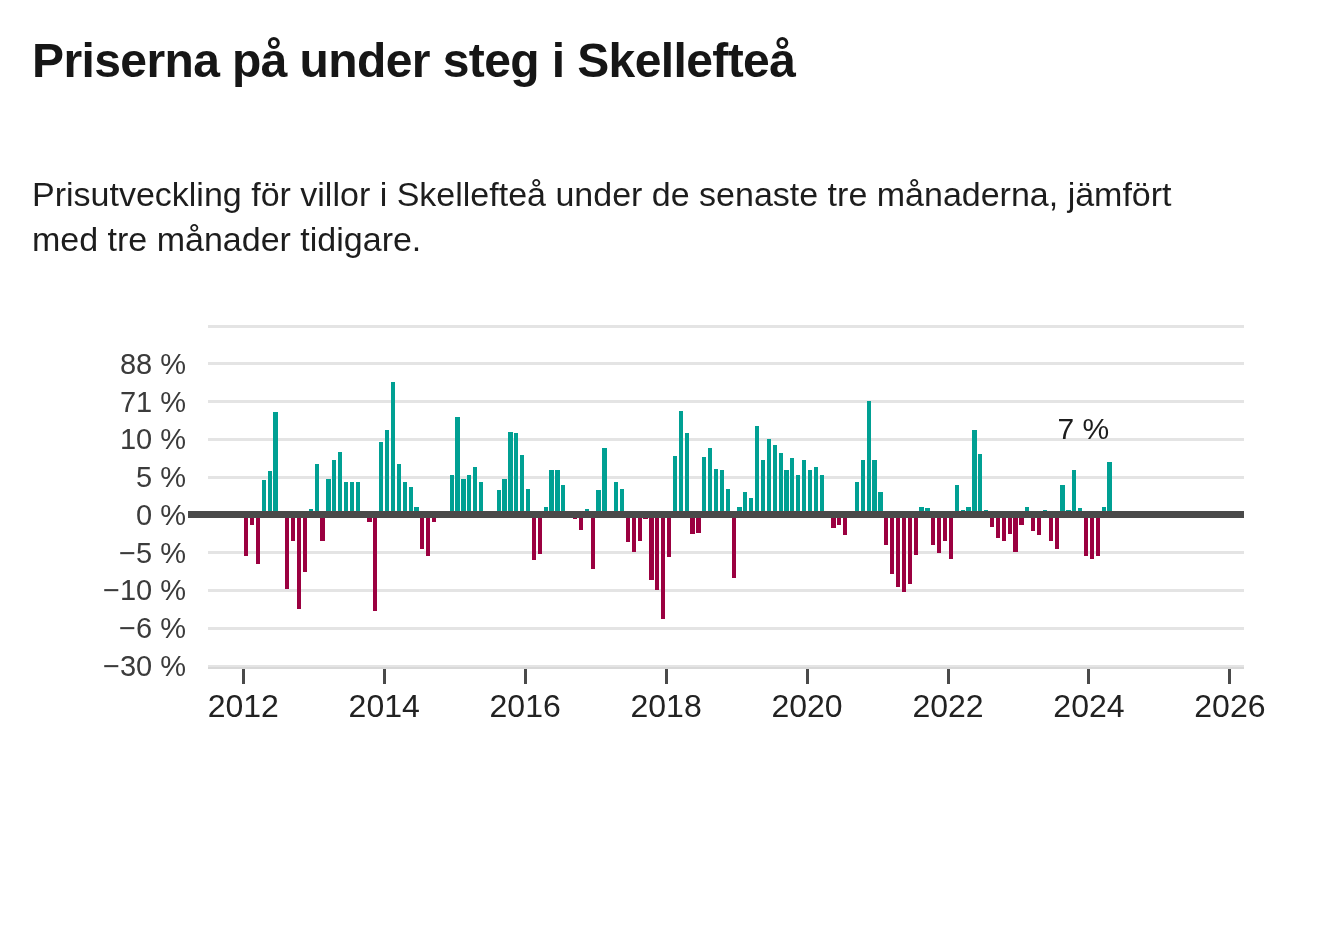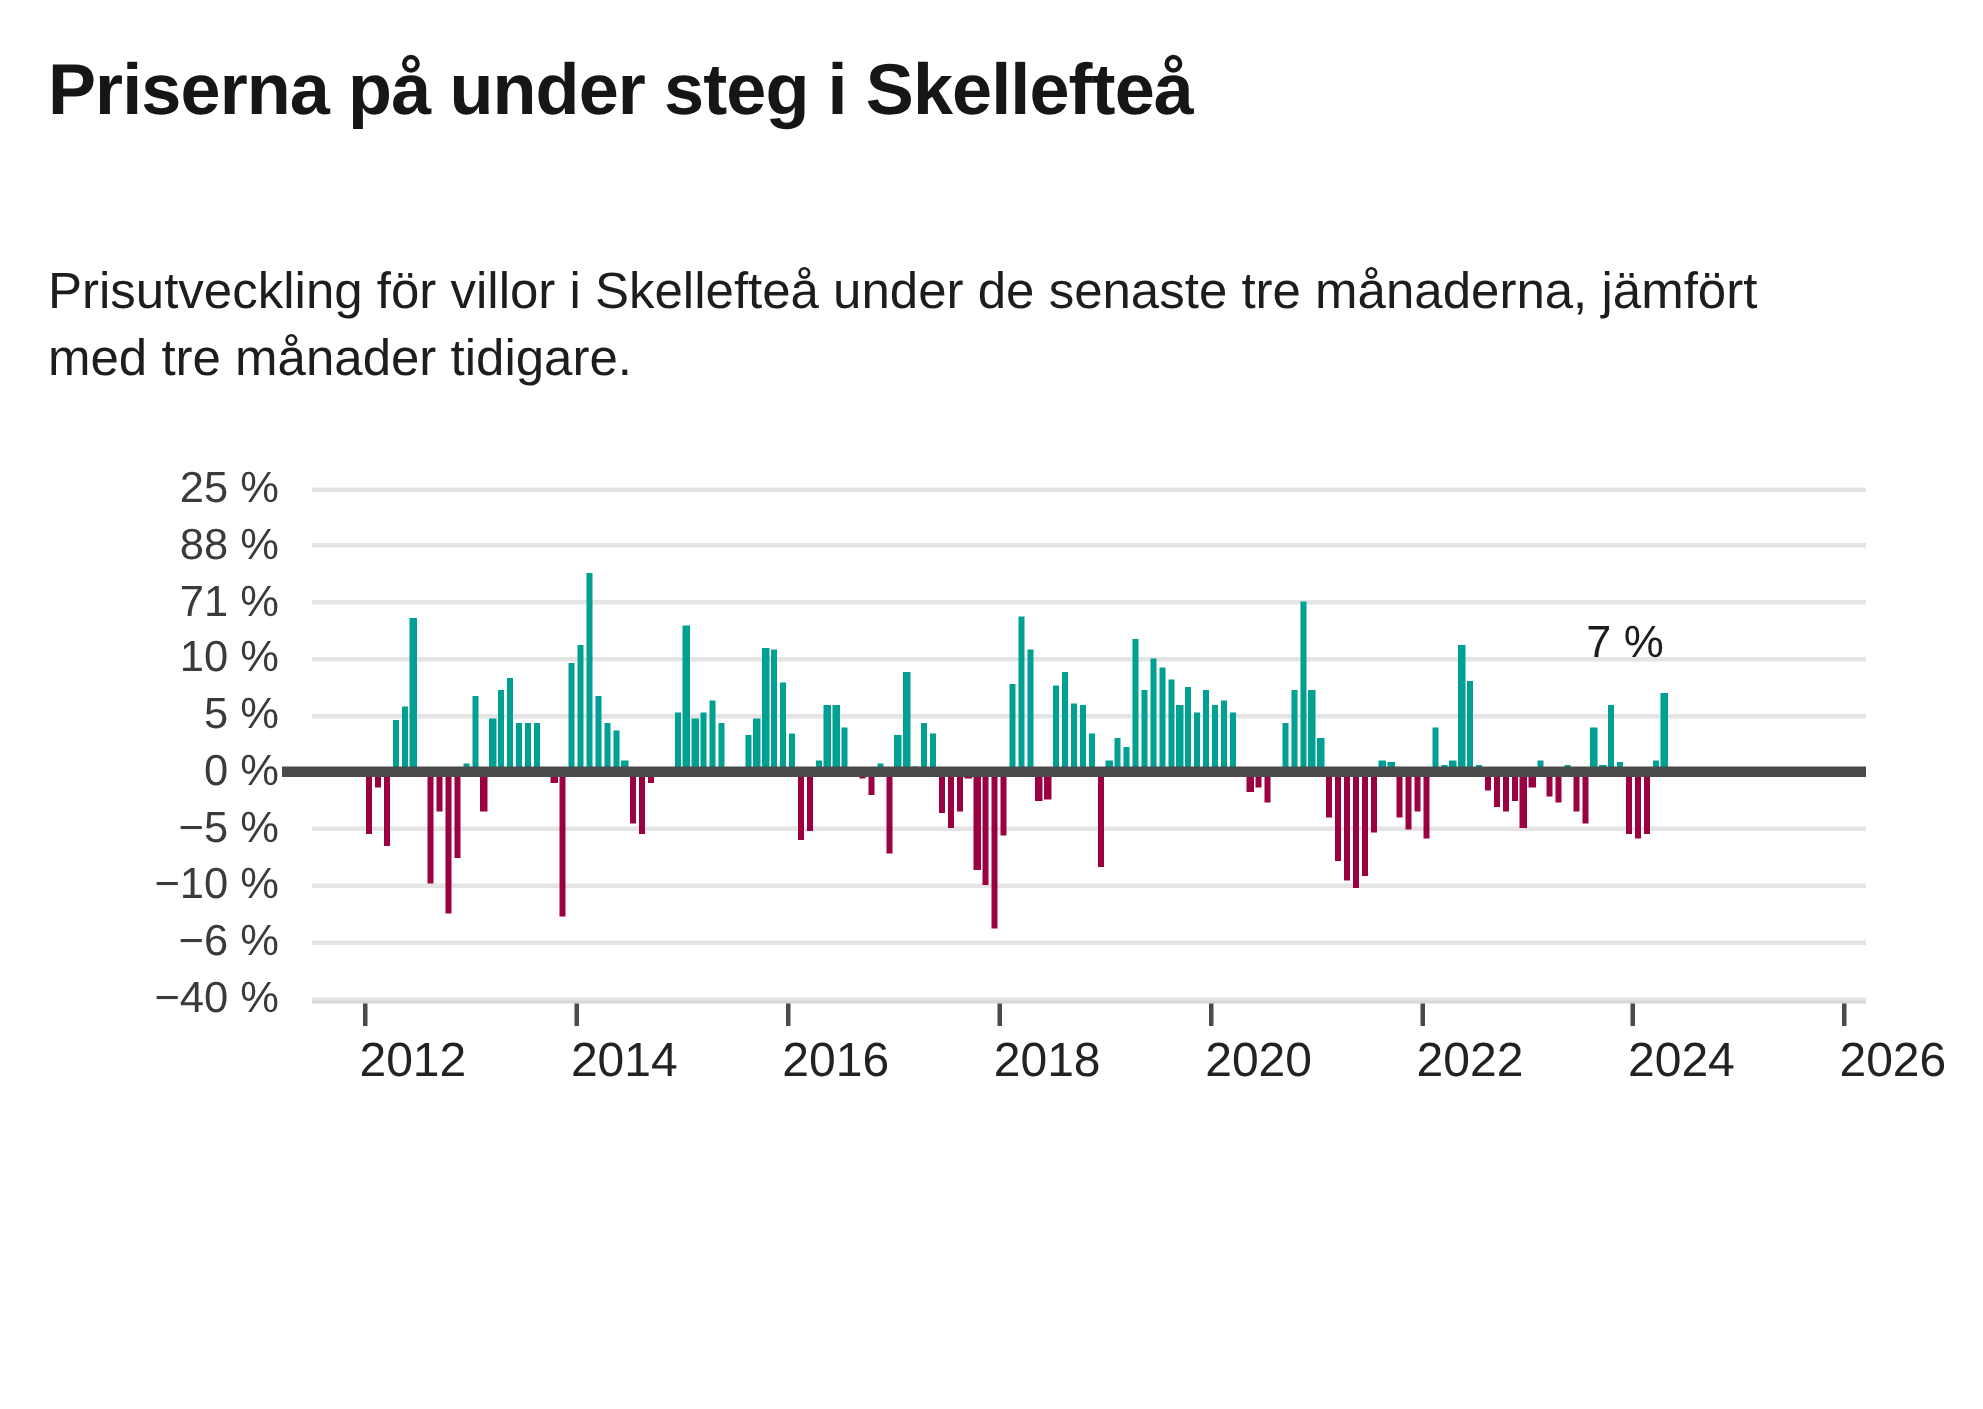--- a/index.html
+++ b/index.html
@@ -133,21 +133,20 @@
     width: 3px;
     height: 15px;
     background: #4a4a4a;
   }
   .xlabels {
     position: absolute;
     left: 208px;
     top: 362px;
     width: 1036px;
     height: 50px;
-    margin-left: 32px;
   }
   .xlabel {
     position: absolute;
     top: 0;
     font-size: 32px;
     color: #222222;
     transform: translateX(-50%);
     white-space: pre;
   }
 
@@ -179,30 +178,29 @@
 </head>
 <body>
 
 <div id="page">
 
   <div class="headline">Priserna på under steg i Skellefteå</div>
   <div class="subhead">Prisutveckling för villor i Skellefteå under de senaste tre månaderna, jämfört med tre månader tidigare.</div>
 
   <div id="chart">
     <div class="ylabels">
-        <div class="ylabel" style="top: 0px;">25 %</div>
         <div class="ylabel" style="top: 37.7778px;">88 %</div>
         <div class="ylabel" style="top: 75.5556px;">71 %</div>
         <div class="ylabel" style="top: 113.333px;">10 %</div>
         <div class="ylabel" style="top: 151.111px;">5 %</div>
         <div class="ylabel" style="top: 188.889px;">0 %</div>
         <div class="ylabel" style="top: 226.667px;">−5 %</div>
         <div class="ylabel" style="top: 264.444px;">−10 %</div>
         <div class="ylabel" style="top: 302.222px;">−6 %</div>
-        <div class="ylabel" style="top: 340px;">−40 %</div>
+        <div class="ylabel" style="top: 340px;">−30 %</div>
       </div>
     <div class="plot">
       <div class="bars">
           <div class="bar neg" title="2012-01: -5.5 %" style="left: 36.0603px; width: 4.22857px; top: 188.889px; height: 41.5556px;"></div>
           <div class="bar neg" title="2012-02: -1.3 %" style="left: 41.9333px; width: 4.22857px; top: 188.889px; height: 9.82222px;"></div>
           <div class="bar neg" title="2012-03: -6.5 %" style="left: 47.8063px; width: 4.22857px; top: 188.889px; height: 49.1111px;"></div>
           <div class="bar pos" title="2012-04: 4.6 %" style="left: 53.6794px; width: 4.22857px; top: 154.133px; height: 34.7556px;"></div>
           <div class="bar pos" title="2012-05: 5.8 %" style="left: 59.5524px; width: 4.22857px; top: 145.067px; height: 43.8222px;"></div>
           <div class="bar pos" title="2012-06: 13.6 %" style="left: 65.4254px; width: 4.22857px; top: 86.1333px; height: 102.756px;"></div>
           <div class="bar neg" title="2012-07: -0.3 %" style="left: 71.2984px; width: 4.22857px; top: 188.889px; height: 2.26667px;"></div>

